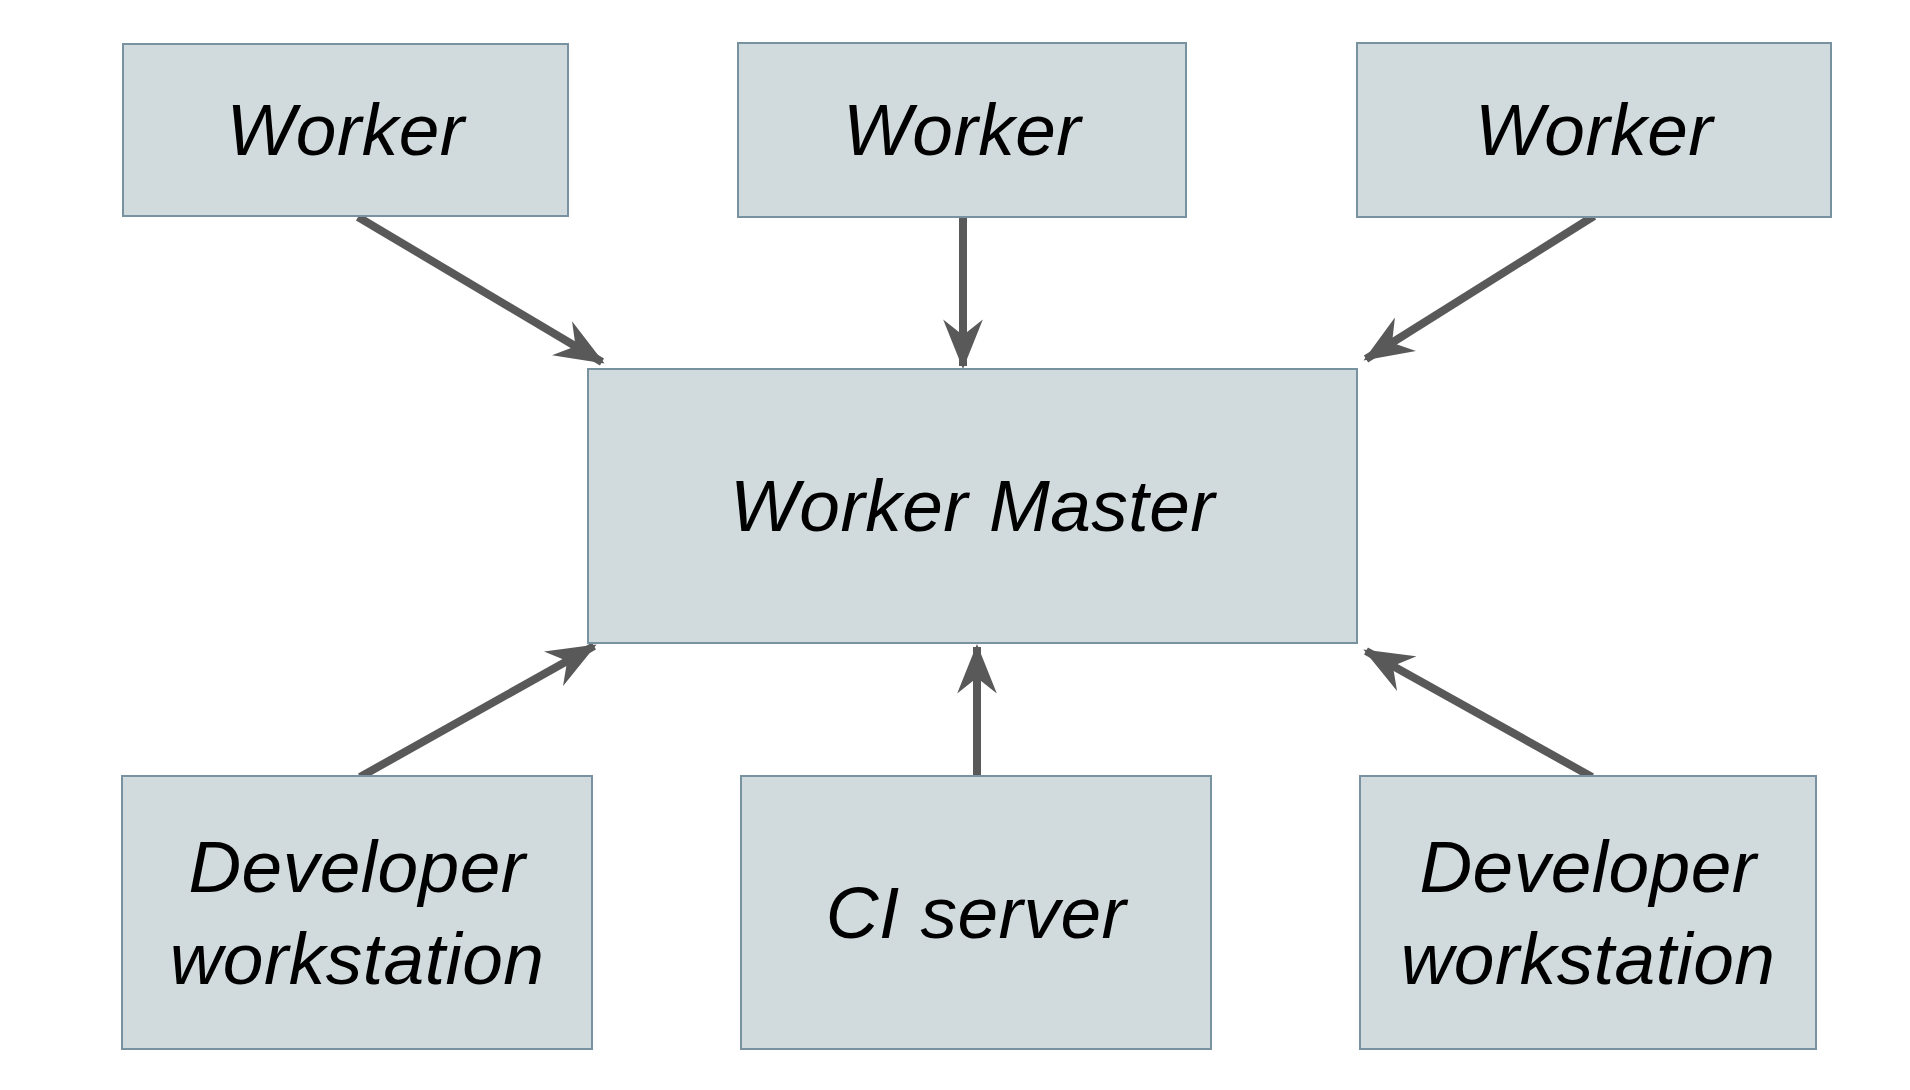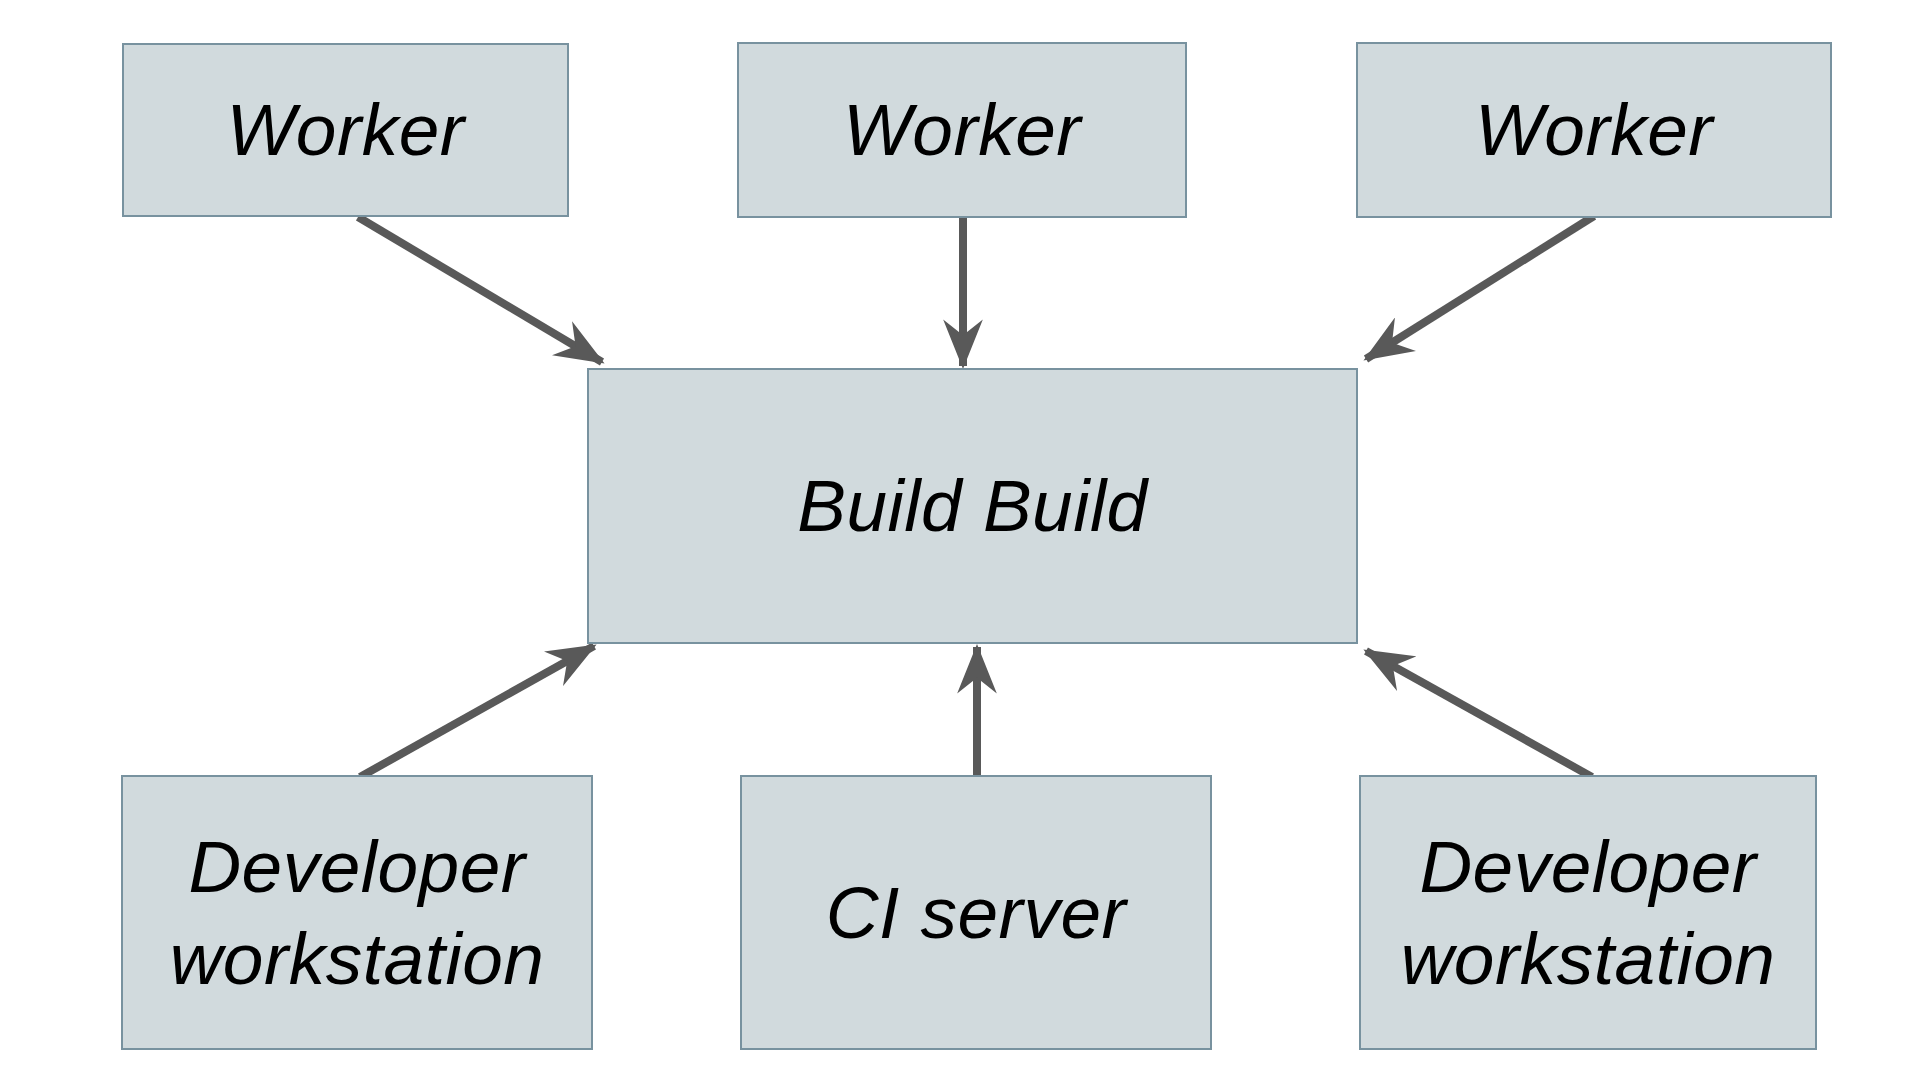--- a/index.html
+++ b/index.html
@@ -66,21 +66,21 @@
       <div class="node" style="left: 122px; top: 43px; width: 447px; height: 174px;">
         <span class="node-label">Worker</span>
       </div>
       <div class="node" style="left: 737px; top: 42px; width: 450px; height: 176px;">
         <span class="node-label">Worker</span>
       </div>
       <div class="node" style="left: 1356px; top: 42px; width: 476px; height: 176px;">
         <span class="node-label">Worker</span>
       </div>
       <div class="node" style="left: 587px; top: 368px; width: 771px; height: 276px;">
-        <span class="node-label">Build Build</span>
+        <span class="node-label">Worker Master</span>
       </div>
       <div class="node" style="left: 121px; top: 775px; width: 472px; height: 275px;">
         <span class="node-label">Developer workstation</span>
       </div>
       <div class="node" style="left: 740px; top: 775px; width: 472px; height: 275px;">
         <span class="node-label">CI server</span>
       </div>
       <div class="node" style="left: 1359px; top: 775px; width: 458px; height: 275px;">
         <span class="node-label">Developer workstation</span>
       </div>

